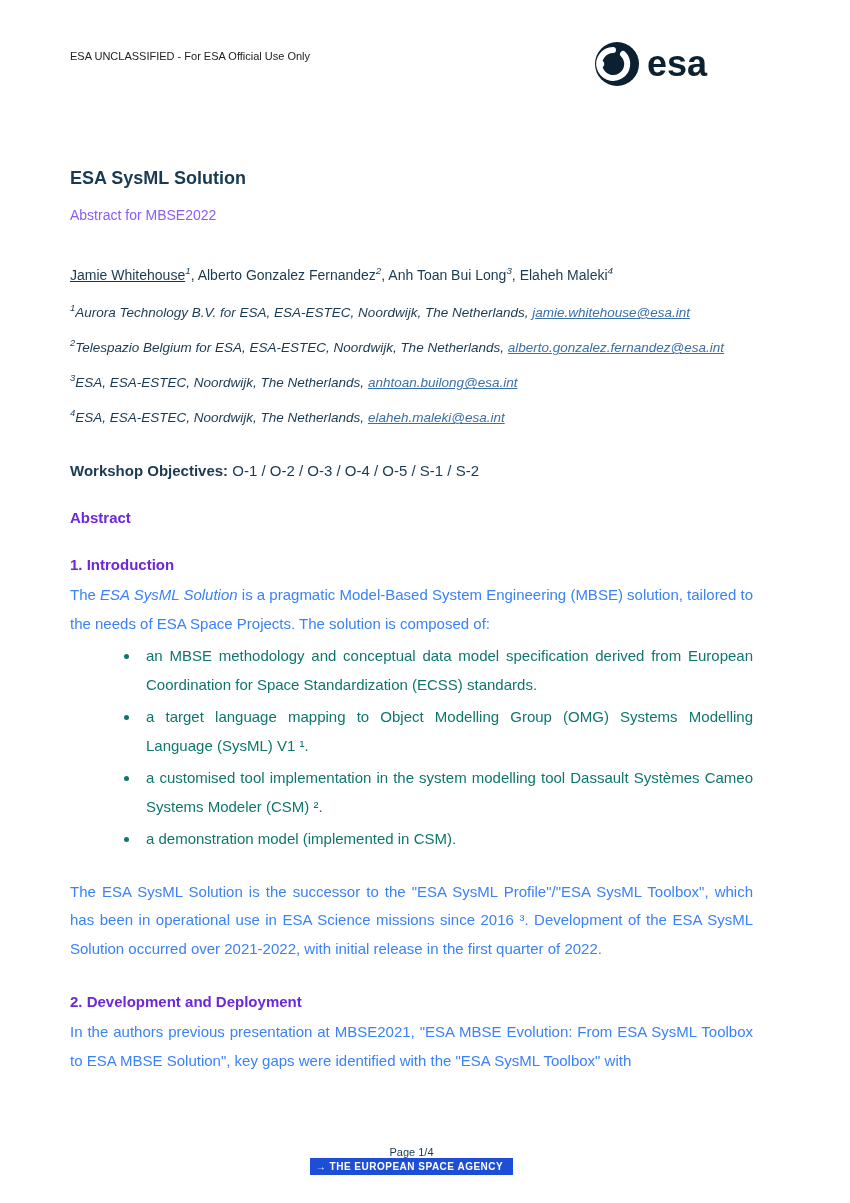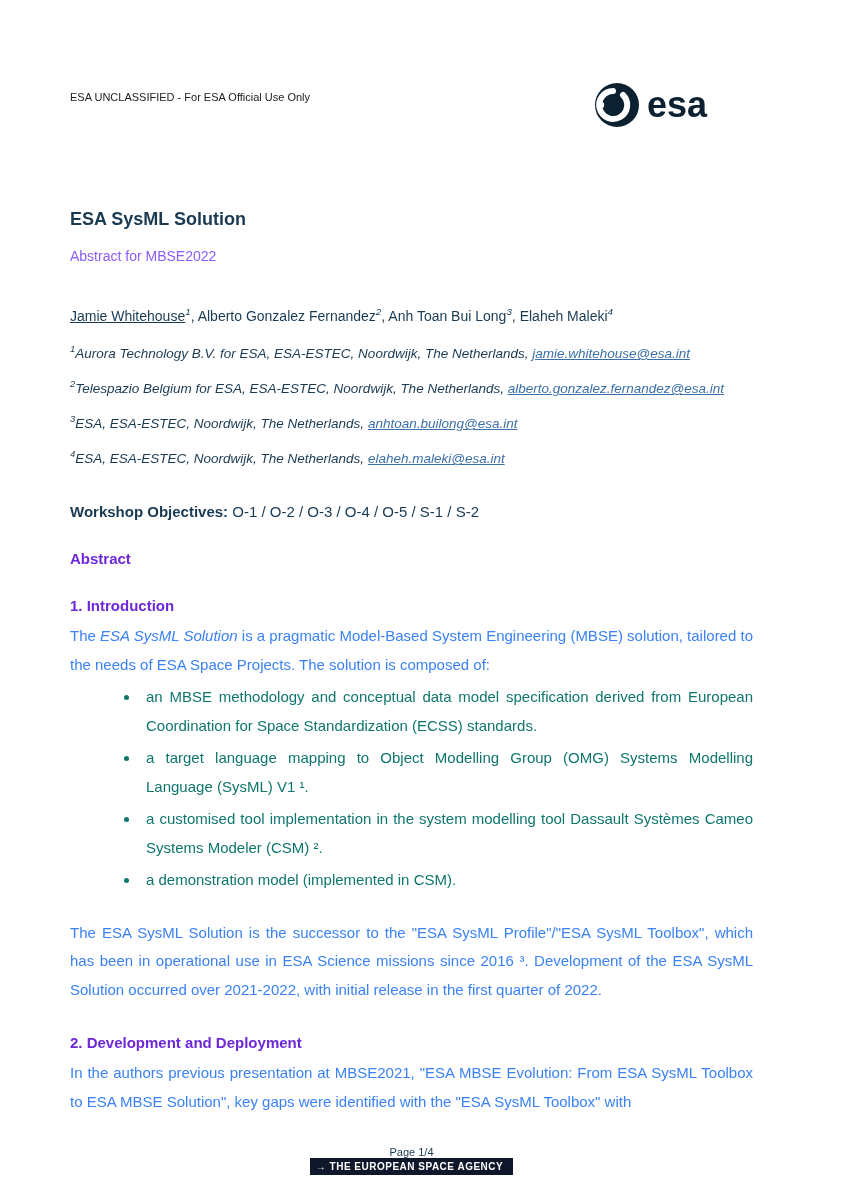--- a/index.html
+++ b/index.html
@@ -7,21 +7,21 @@
     padding: 0;
     background: #fff;
     font-family: Arial, Helvetica, sans-serif;
     color: #1a1a1a;
     width: 850px;
   }
   .page {
     box-sizing: border-box;
     width: 823px;
     min-height: 1203px;
-    padding: 81px 70px 30px 70px;
+    padding: 40px 70px 30px 70px;
     position: relative;
   }
   .header {
     display: flex;
     justify-content: space-between;
     align-items: flex-start;
     margin-bottom: 80px;
   }
   .classification {
     font-size: 11px;
@@ -102,21 +102,21 @@
     right: 70px;
     bottom: 28px;
     display: flex;
     justify-content: space-between;
     align-items: center;
     font-size: 11px;
     color: #1a3a52;
     flex-direction: column;
   }
   .footer-agency {
-    background: #0f172a;
+    background: #1d4ed8;
     color: #fff;
     font-size: 10px;
     font-weight: bold;
     letter-spacing: 0.5px;
     padding: 3px 10px 3px 6px;
   }
   .footer-agency::before {
     content: "→ ";
   }
 </style>

